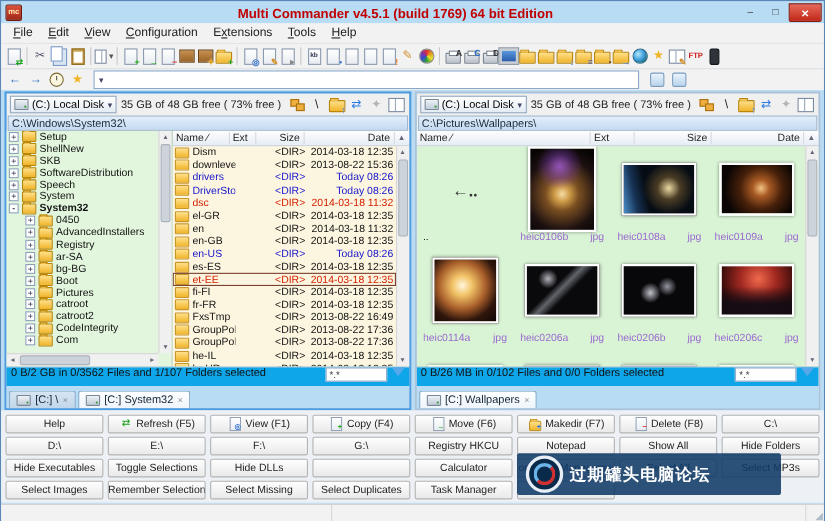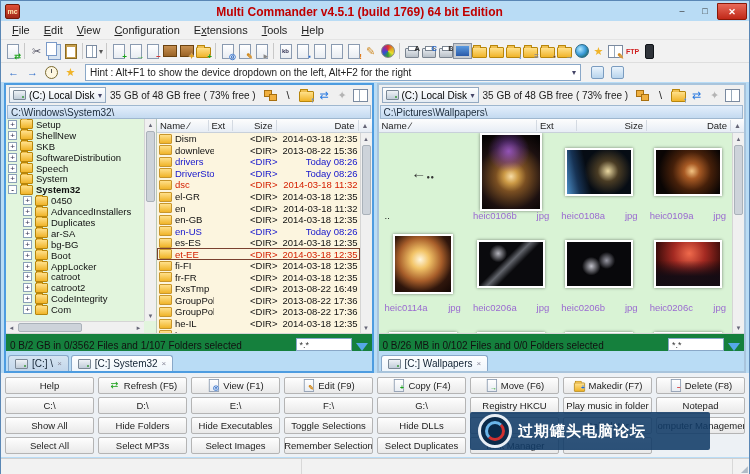--- a/index.html
+++ b/index.html
@@ -125,21 +125,21 @@
   .th-orange-wisp{background:radial-gradient(circle at 56% 48%,#f3c382,#a85a24 18%,#46200a 45%,#0a0504 78%);}
   .th-gold-nebula{background:radial-gradient(circle at 45% 42%,#fff6dd,#f2c468 20%,#a85e2a 48%,#45201280 72%,#120604 100%),#1a0c06;}
   .th-dark-tadpole{background:radial-gradient(circle at 30% 26%,rgba(220,220,230,.8),transparent 16%),linear-gradient(135deg,transparent 40%,rgba(170,175,185,.55) 48%,transparent 58%),#0a0a0d;}
   .th-dark-mice{background:radial-gradient(circle at 38% 55%,rgba(225,225,235,.85),transparent 20%),radial-gradient(circle at 62% 42%,rgba(210,210,225,.7),transparent 18%),#08080b;}
   .th-red-cone{background:linear-gradient(to top,rgba(20,12,20,.95) 22%,transparent 58%),radial-gradient(circle at 52% 26%,#ef6a4c,#a42a22 34%,#3a0c0a 72%,#120404 100%);}
   .th-teal-nebula{background:linear-gradient(95deg,#1c5050,#2e6e5c 45%,#0c2c2a),radial-gradient(circle at 80% 30%,rgba(255,255,255,.6),transparent 12%);}
   .th-dark{background:#060609;}
   .th-navy-stars{background:radial-gradient(circle at 30% 40%,rgba(200,210,255,.5),transparent 8%),radial-gradient(circle at 70% 60%,rgba(200,210,255,.45),transparent 7%),#0a1433;}
   .th-pale-nebula{background:linear-gradient(100deg,#c2dcd4,#8cbab0 35%,#e8c070 72%,#c69448 100%);}
   
-  .statusbar{height:17px;display:flex;align-items:flex-end;padding:0 4px;background:#15803d;border-top:1px solid #d6d6d6;font-size:10px;color:#111;flex:none;}
+  .statusbar{height:17px;display:flex;align-items:flex-start;padding:0 4px;background:#0ea5e9;border-top:1px solid #d6d6d6;font-size:10px;color:#111;flex:none;}
   .filterbox{margin-left:auto;width:56px;height:13px;border:1px solid #8aa8c8;background:#fff;font-size:9px;color:#333;display:flex;align-items:center;padding:0 3px;box-sizing:border-box;}
   .funnel{width:0;height:0;border-left:6px solid transparent;border-right:6px solid transparent;border-top:8px solid #56a8e8;margin-left:4px;flex:none;}
   .tabbar{height:18px;background:#b9dcf5;display:flex;align-items:flex-end;gap:2px;padding:2px 0 0 2px;flex:none;}
   .tab{height:15px;display:flex;align-items:center;gap:4px;padding:0 6px;font-size:10px;color:#123;
     border:1px solid #88a8c8;border-bottom:none;border-radius:3px 3px 0 0;background:linear-gradient(#d6e5f2,#c2d6ea);}
   .tab.active{background:linear-gradient(#feffff,#eef5fb);}
   .tab .tclose{font-size:8px;color:#889;}
   
   .btngrid{height:84px;box-sizing:border-box;padding:4px 4px;display:grid;grid-template-columns:repeat(8,1fr);
     grid-auto-rows:17px;gap:3px 4px;background:#edf1f5;flex:none;}
@@ -329,21 +329,20 @@
           <span class="ic-glyph" style="color: rgb(42, 106, 200);">→</span>
         </span>
         <span class="ic">
           <span class="shape shape-clock"></span>
         </span>
         <span class="ic">
           <span class="ic-glyph" style="color: rgb(240, 180, 41);">★</span>
         </span>
       </span>
     <span class="hintbox">
-      <span class="htext">Hint : Alt+F1 to show the device dropdown on the left, Alt+F2 for the right</span>
       <span class="hcaret">▾</span>
     </span>
     <span id="navicons-right" style="display:flex;gap:3px;margin-left:6px;">
         <span class="ic">
           <span class="shape shape-chip"></span>
         </span>
         <span class="ic">
           <span class="shape shape-chip"></span>
         </span>
       </span>
@@ -426,41 +425,41 @@
                 <span>0450</span>
               </div>
               <div class="trow" style="padding-left: 17px;">
                 <span class="texp">+</span>
                 <span class="tfold"></span>
                 <span>AdvancedInstallers</span>
               </div>
               <div class="trow" style="padding-left: 17px;">
                 <span class="texp">+</span>
                 <span class="tfold"></span>
-                <span>Duplicates</span>
+                <span>Registry</span>
               </div>
               <div class="trow" style="padding-left: 17px;">
                 <span class="texp">+</span>
                 <span class="tfold"></span>
                 <span>ar-SA</span>
               </div>
               <div class="trow" style="padding-left: 17px;">
                 <span class="texp">+</span>
                 <span class="tfold"></span>
                 <span>bg-BG</span>
               </div>
               <div class="trow" style="padding-left: 17px;">
                 <span class="texp">+</span>
                 <span class="tfold"></span>
                 <span>Boot</span>
               </div>
               <div class="trow" style="padding-left: 17px;">
                 <span class="texp">+</span>
                 <span class="tfold"></span>
-                <span>AppLocker</span>
+                <span>Pictures</span>
               </div>
               <div class="trow" style="padding-left: 17px;">
                 <span class="texp">+</span>
                 <span class="tfold"></span>
                 <span>catroot</span>
               </div>
               <div class="trow" style="padding-left: 17px;">
                 <span class="texp">+</span>
                 <span class="tfold"></span>
                 <span>catroot2</span>
@@ -825,27 +824,20 @@
       <button class="gbtn">
         <span class="ic">
           <span class="shape shape-doc"></span>
           <span class="ic-badge" style="color: rgb(42, 106, 200);">◎</span>
         </span>
         <span>View (F1)</span>
       </button>
       <button class="gbtn">
         <span class="ic">
           <span class="shape shape-doc"></span>
-          <span class="ic-badge" style="color: rgb(208, 138, 32);">✎</span>
-        </span>
-        <span>Edit (F9)</span>
-      </button>
-      <button class="gbtn">
-        <span class="ic">
-          <span class="shape shape-doc"></span>
           <span class="ic-badge" style="color: rgb(24, 160, 24);">+</span>
         </span>
         <span>Copy (F4)</span>
       </button>
       <button class="gbtn">
         <span class="ic">
           <span class="shape shape-doc"></span>
           <span class="ic-badge" style="color: rgb(24, 160, 24);">→</span>
         </span>
         <span>Move (F6)</span>
@@ -876,23 +868,20 @@
       <button class="gbtn">
         <span>F:\</span>
       </button>
       <button class="gbtn">
         <span>G:\</span>
       </button>
       <button class="gbtn">
         <span>Registry HKCU</span>
       </button>
       <button class="gbtn">
-        <span>Play music in folder</span>
-      </button>
-      <button class="gbtn">
         <span>Notepad</span>
       </button>
       <button class="gbtn">
         <span>Show All</span>
       </button>
       <button class="gbtn">
         <span>Hide Folders</span>
       </button>
       <button class="gbtn">
         <span>Hide Executables</span>
@@ -916,20 +905,23 @@
         <span>Select All</span>
       </button>
       <button class="gbtn">
         <span>Select MP3s</span>
       </button>
       <button class="gbtn">
         <span>Select Images</span>
       </button>
       <button class="gbtn">
         <span>Remember Selection</span>
+      </button>
+      <button class="gbtn">
+        <span>Select Missing</span>
       </button>
       <button class="gbtn">
         <span>Select Duplicates</span>
       </button>
       <button class="gbtn">
         <span>Task Manager</span>
       </button>
       <button class="gbtn">
         <span></span>
       </button>

